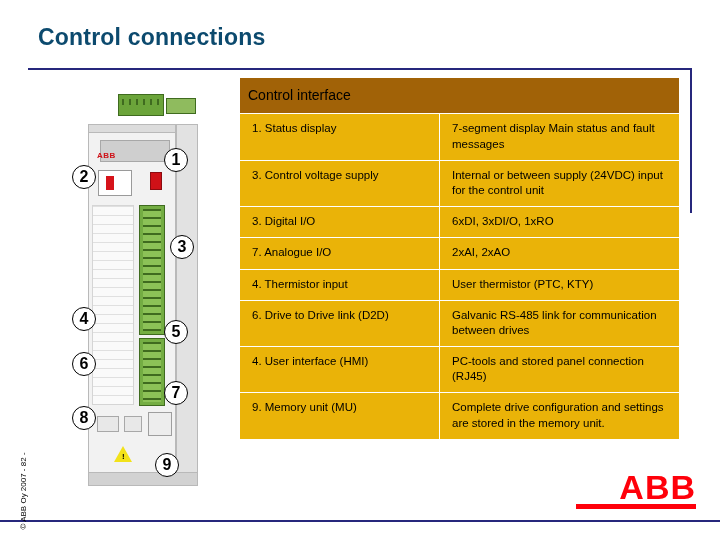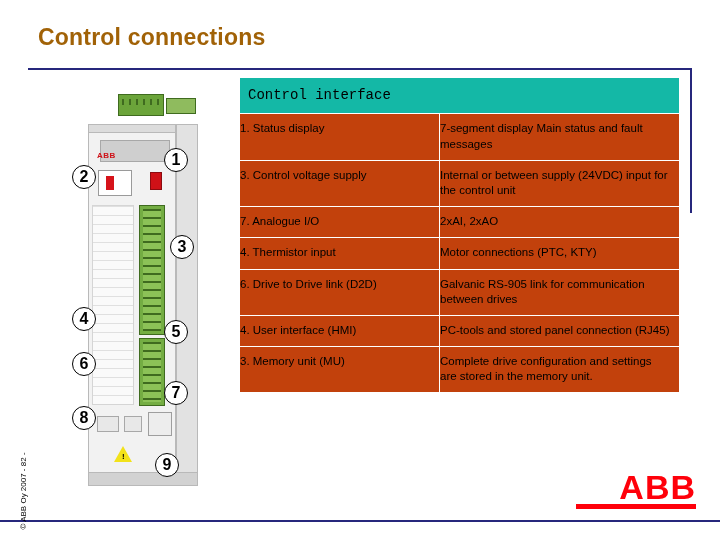--- a/index.html
+++ b/index.html
@@ -28,21 +28,21 @@
     left: 0px; top: 520px; width: 720px; height: 2px;
     background: #26277c;
   }
 
   
   .slide-title {
     position: absolute;
     left: 38px; top: 24px;
     font-size: 23px;
     font-weight: bold;
-    color: #a16207;
+    color: #0c4a6e;
     letter-spacing: 0.2px;
   }
 
   
   .copyright {
     position: absolute;
     left: -52px;
     top: 450px;
     width: 150px;
     text-align: left;
@@ -81,33 +81,32 @@
     width: 440px;
   }
   table.ctrl-table {
     border-collapse: collapse;
     width: 440px;
     table-layout: fixed;
   }
   table.ctrl-table td, table.ctrl-table th {
     border: 1px solid #ffffff;
     vertical-align: top;
-    padding: 7px 8px 8px 0;
+    padding: 7px 8px 8px 12px;
     font-size: 11.5px;
     color: #000000;
     line-height: 1.32;
-    background: #c2410c;
+    background: #eab308;
     text-align: left;
     font-weight: normal;
   }
   table.ctrl-table tr.header-row th {
-    background: #14b8a6;
+    background: #a16207;
     font-size: 14px;
     padding: 8px 8px 9px 8px;
-    font-family: Liberation Mono, monospace;
   }
   col.c1 { width: 200px; }
   col.c2 { width: 240px; }
 
   
   .drive-area {
     position: absolute;
     left: 40px; top: 80px;
     width: 200px; height: 420px;
   }
@@ -359,34 +358,38 @@
       </tr>
       <tr>
         <td>1. Status display</td>
         <td>7-segment display Main status and fault messages</td>
       </tr>
       <tr>
         <td>3. Control voltage supply</td>
         <td>Internal or between supply (24VDC) input for the control unit</td>
       </tr>
       <tr>
+        <td>3. Digital I/O</td>
+        <td>6xDI, 3xDI/O, 1xRO</td>
+      </tr>
+      <tr>
         <td>7. Analogue I/O</td>
         <td>2xAI, 2xAO</td>
       </tr>
       <tr>
         <td>4. Thermistor input</td>
-        <td>Motor connections (PTC, KTY)</td>
+        <td>User thermistor (PTC, KTY)</td>
       </tr>
       <tr>
         <td>6. Drive to Drive link (D2D)</td>
-        <td>Galvanic RS-905 link for communication between drives</td>
+        <td>Galvanic RS-485 link for communication between drives</td>
       </tr>
       <tr>
         <td>4. User interface (HMI)</td>
         <td>PC-tools and stored panel connection (RJ45)</td>
       </tr>
       <tr>
-        <td>3. Memory unit (MU)</td>
+        <td>9. Memory unit (MU)</td>
         <td>Complete drive configuration and settings are stored in the memory unit.</td>
       </tr>
     </tbody>
   </table>
 </div>
 
 </body></html>

